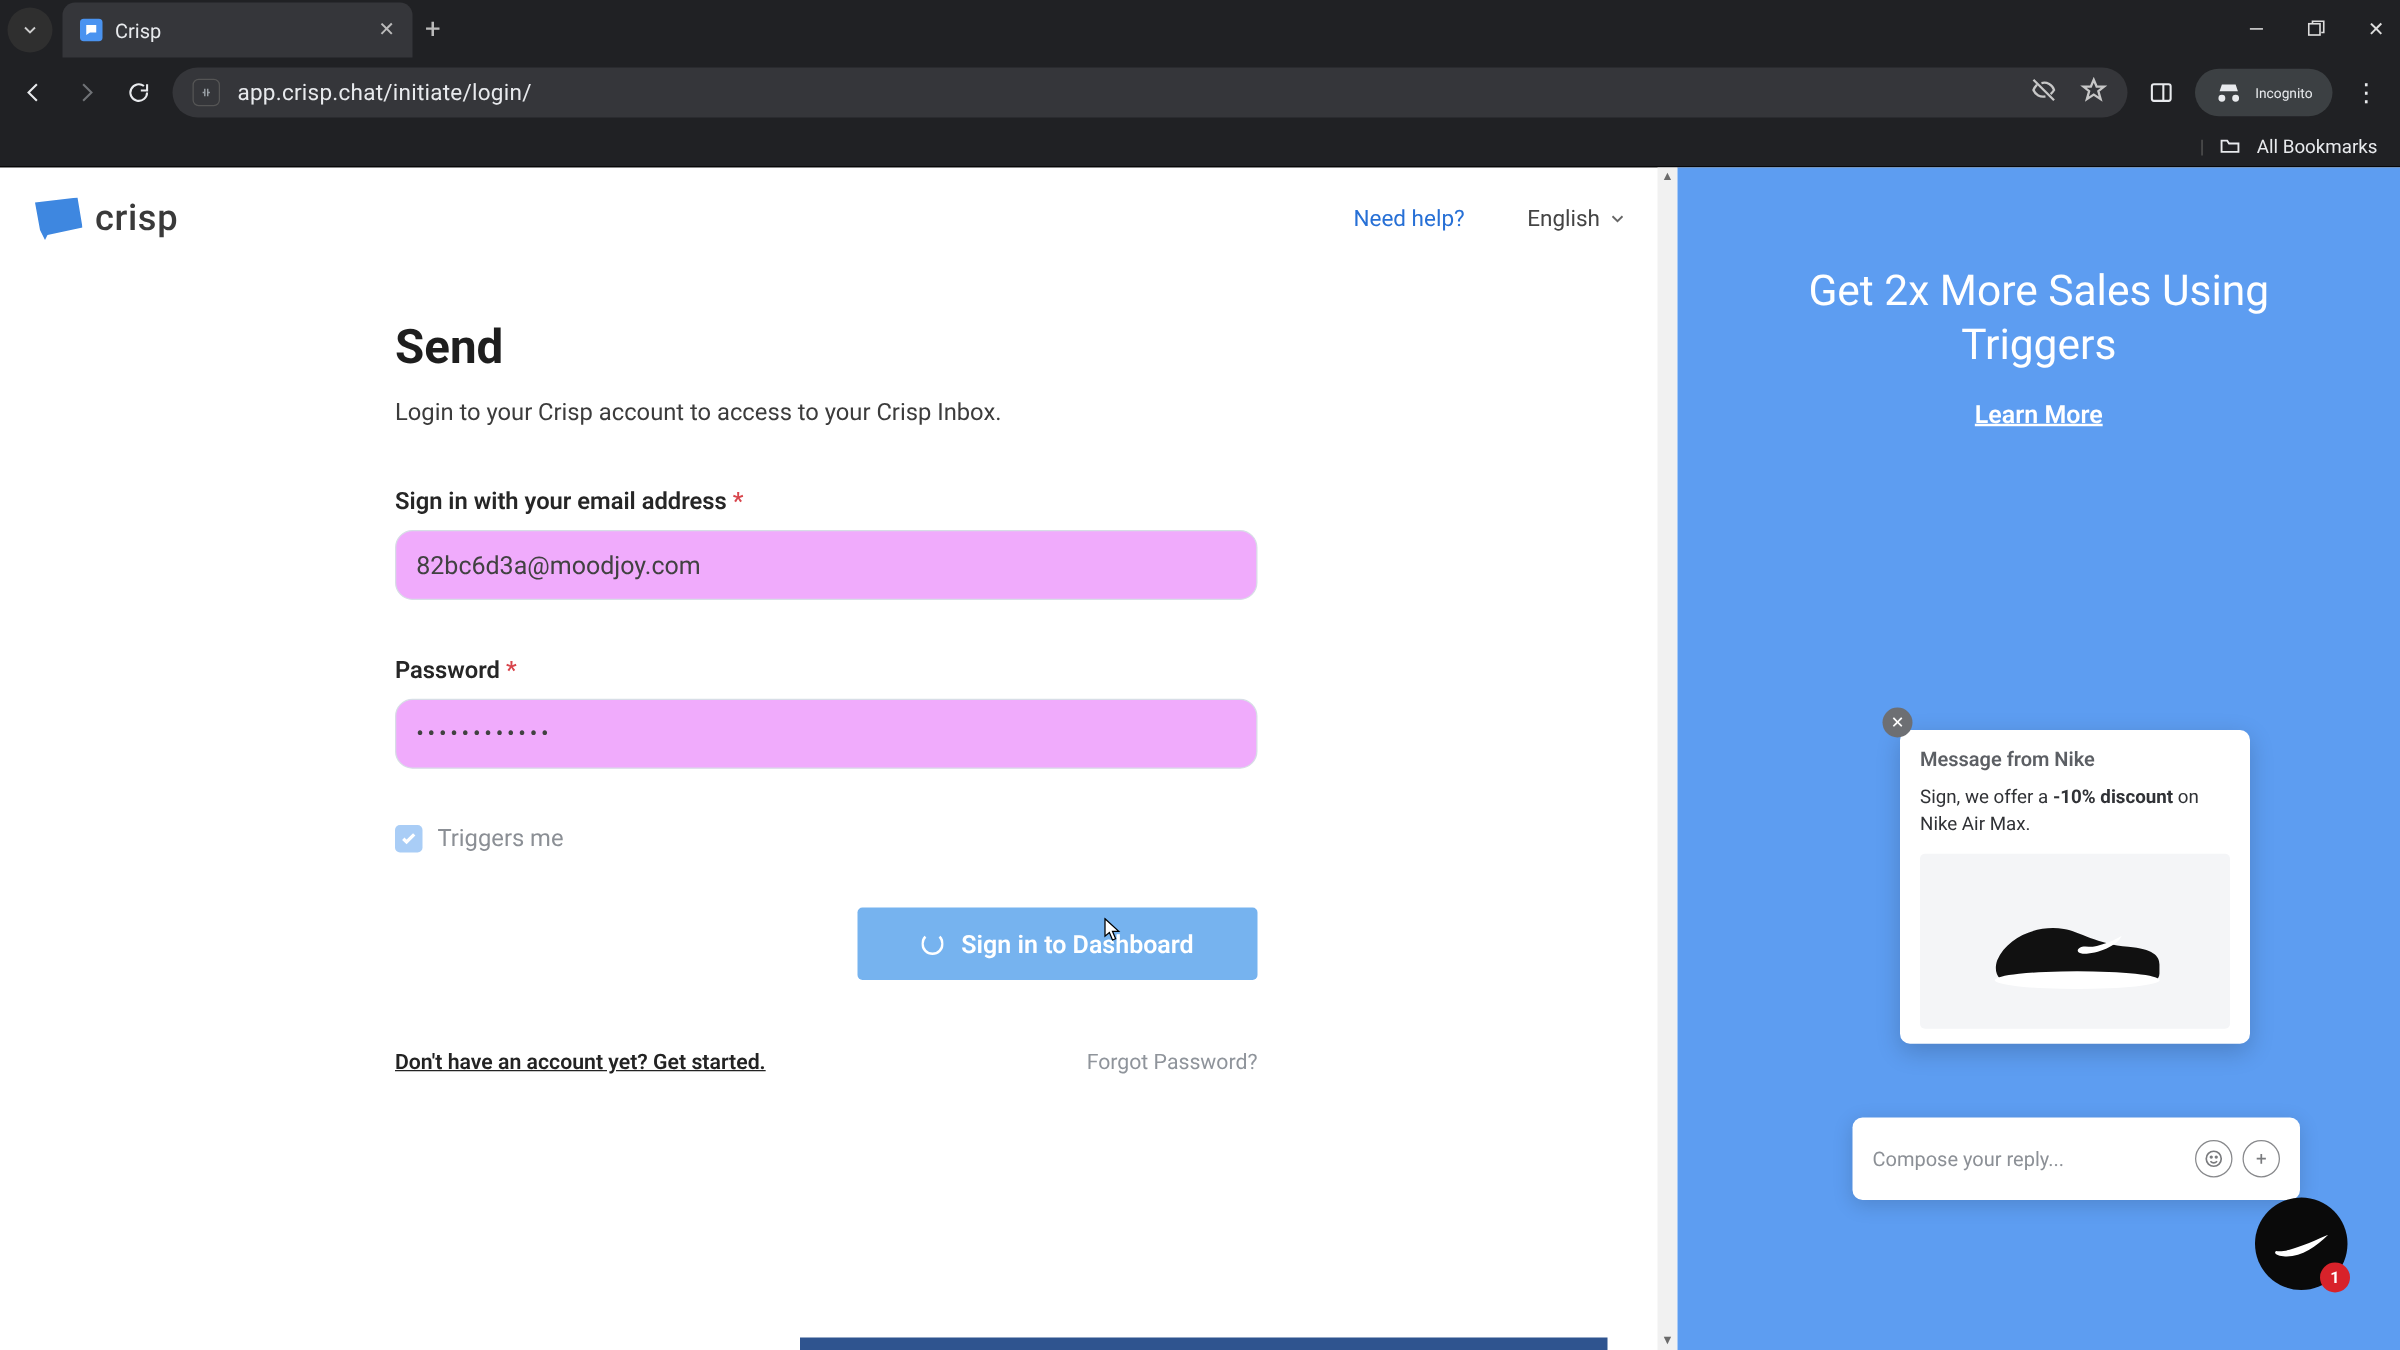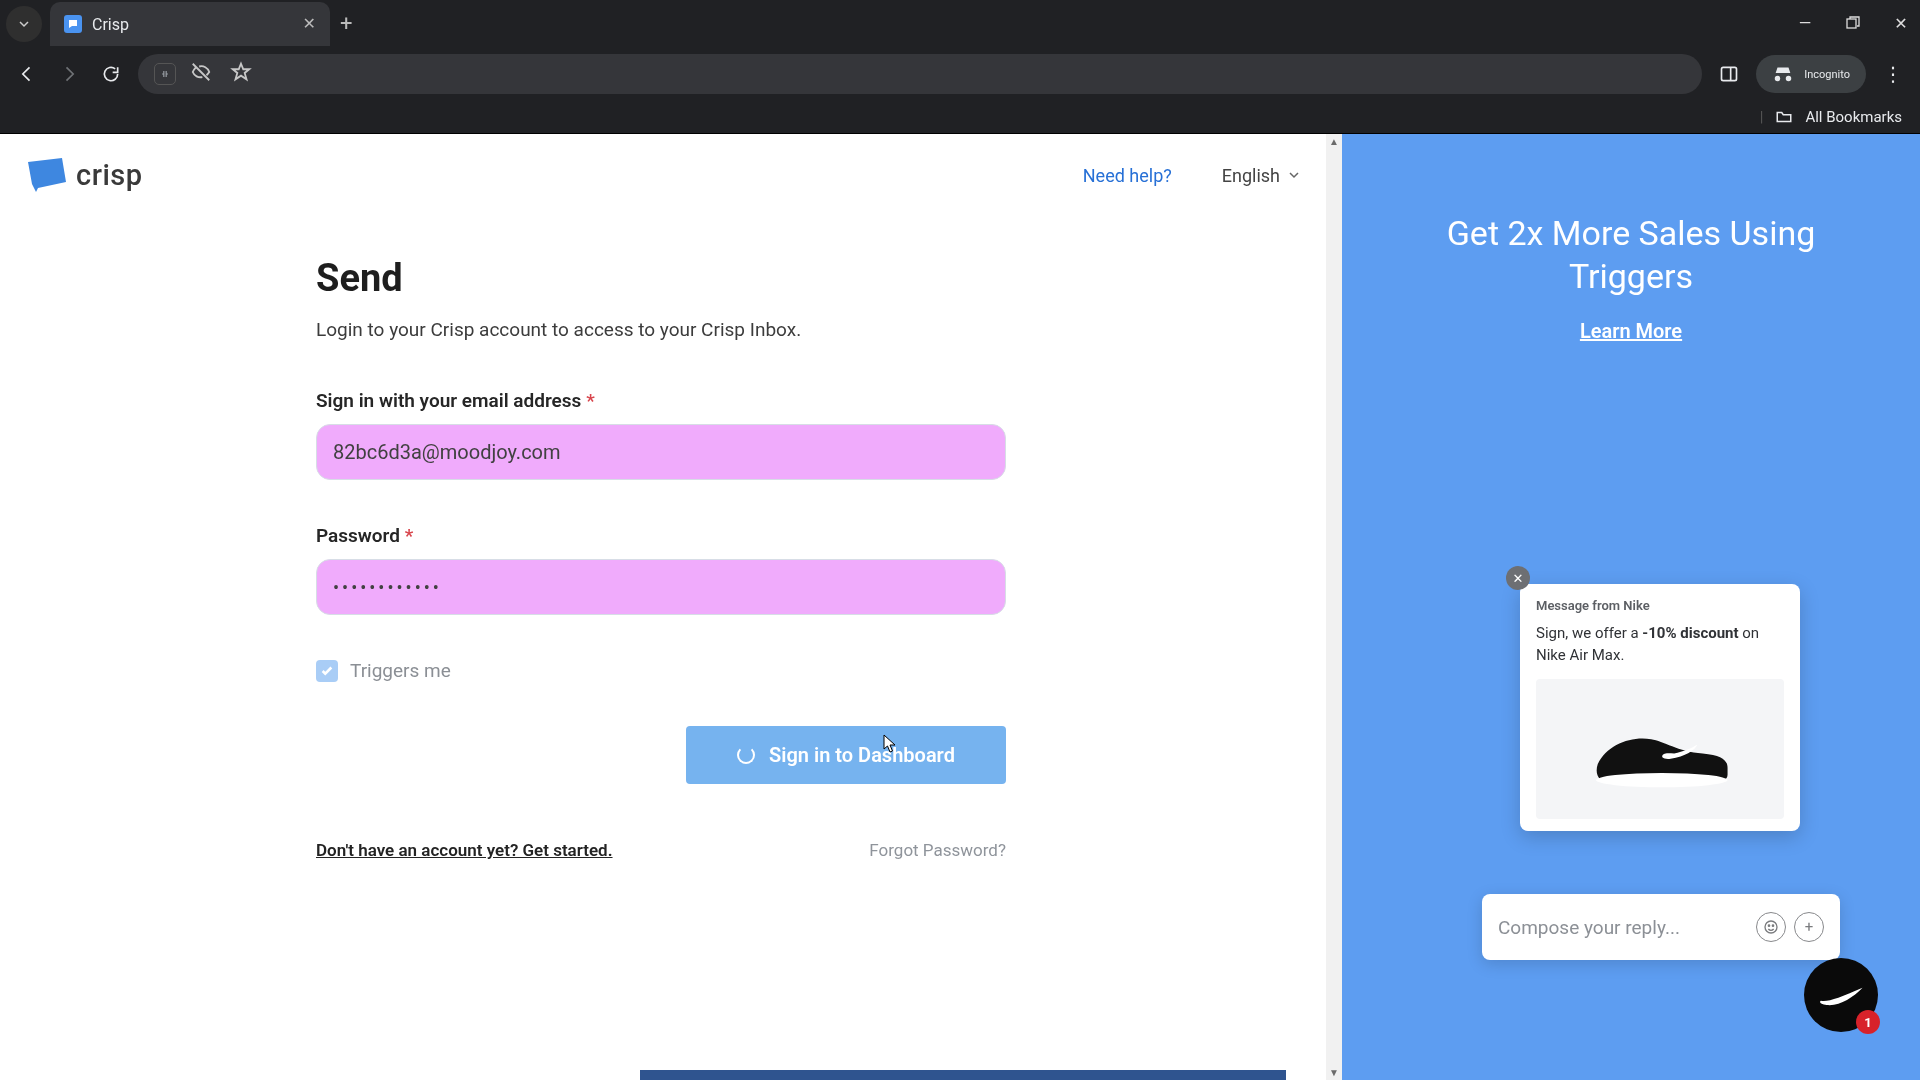--- a/index.html
+++ b/index.html
@@ -63,28 +63,28 @@
   .getstarted{color:#232323;font-weight:600;text-decoration:underline;}
   .forgot{color:#8f949b;}
 
   
   .promo-h{color:#fff;font-size:34px;font-weight:400;text-align:center;padding:78px 40px 0;line-height:1.25;}
   .promo-p{color:#eaf2fe;font-size:20px;text-align:center;padding:24px 70px 0;line-height:1.55;}
   .learn{display:block;text-align:center;color:#fff;font-size:20px;font-weight:600;text-decoration:underline;margin-top:22px;}
 
   .chat-card{position:absolute;left:178px;top:450px;width:280px;background:#fff;border-radius:8px;box-shadow:0 6px 20px rgba(0,0,0,.18);padding:14px 16px 12px;}
   .chat-close{position:absolute;left:-14px;top:-18px;width:24px;height:24px;border-radius:50%;background:#6d6f73;color:#fff;display:flex;align-items:center;justify-content:center;font-size:13px;}
-  .chat-from{font-size:13px;font-weight:600;color:#5c5f64;margin-bottom:10px;}
+  .chat-from{font-size:16px;font-weight:600;color:#5c5f64;margin-bottom:10px;}
   .chat-body{font-size:15px;color:#303236;line-height:1.45;}
   .chat-body b{font-weight:700;}
   .chat-img{margin-top:12px;height:140px;background:#f4f5f7;border-radius:4px;display:flex;align-items:center;justify-content:center;}
   .shoe{width:150px;height:80px;}
 
   .compose{position:absolute;left:140px;top:760px;width:358px;height:66px;background:#fff;border-radius:8px;box-shadow:0 4px 16px rgba(0,0,0,.15);display:flex;align-items:center;padding:0 16px;}
-  .compose .ph{flex:1;color:#8c9096;font-size:19px;}
+  .compose .ph{flex:1;color:#8c9096;font-size:16px;}
   .compose .ic{width:30px;height:30px;border:1.5px solid #88898c;border-radius:50%;display:flex;align-items:center;justify-content:center;color:#7a7b7e;font-size:15px;margin-left:8px;}
 
   .bubble{position:absolute;right:42px;bottom:48px;width:74px;height:74px;border-radius:50%;background:#0a0a0a;display:flex;align-items:center;justify-content:center;}
   .bubble svg{width:46px;height:22px;fill:#fff;}
   .badge{position:absolute;right:-2px;bottom:-2px;width:24px;height:24px;border-radius:50%;background:#d8222a;color:#fff;font-size:13px;font-weight:700;display:flex;align-items:center;justify-content:center;}
 
   .cursor{position:absolute;left:883px;top:600px;width:14px;height:20px;pointer-events:none;}
 
   .bottom-strip{position:absolute;left:640px;bottom:0;width:646px;height:10px;background:#2f548f;}
 </style>
@@ -135,20 +135,21 @@
       <svg width="20" height="20" viewBox="0 0 24 24" fill="none" stroke="#e8eaed" stroke-width="2">
           <path d="M20 12a8 8 0 1 1-3-6.2M20 4v6h-6"></path>
         </svg>
     </div>
     <div class="omnibox">
       <span class="site-icon">
         <svg width="14" height="14" viewBox="0 0 24 24" fill="none" stroke="#9aa0a6" stroke-width="2">
             <path d="M7 12h4M13 12h4M10 7v10M14 7v10"></path>
           </svg>
       </span>
+      <span class="url">app.crisp.chat/initiate/login/</span>
       <span class="right-icons">
         <span>
           <svg width="22" height="22" viewBox="0 0 24 24" fill="none" stroke="#c7c7c7" stroke-width="2">
               <path d="M3 3l18 18M10 6a9 9 0 0 1 11 6 14 14 0 0 1-3 3.5M6 7.5A14 14 0 0 0 3 12a9 9 0 0 0 10.5 5.5"></path>
             </svg>
         </span>
         <span>
           <svg width="22" height="22" viewBox="0 0 24 24" fill="none" stroke="#c7c7c7" stroke-width="2">
               <path d="M12 3l2.5 6H21l-5 4 2 7-6-4-6 4 2-7-5-4h6.5z"></path>
             </svg>

